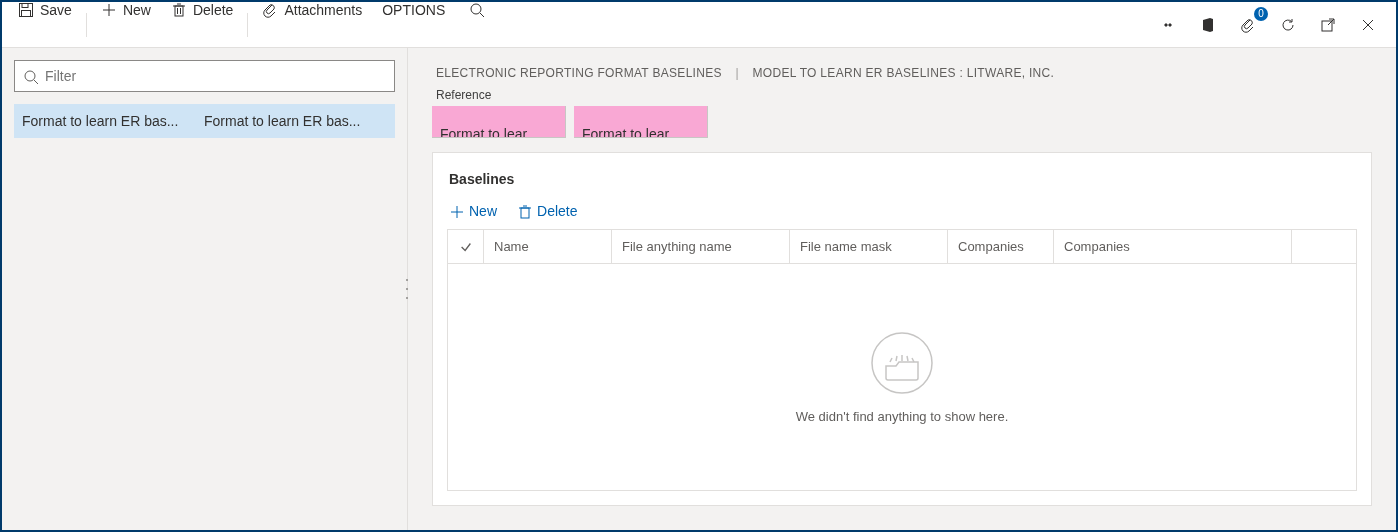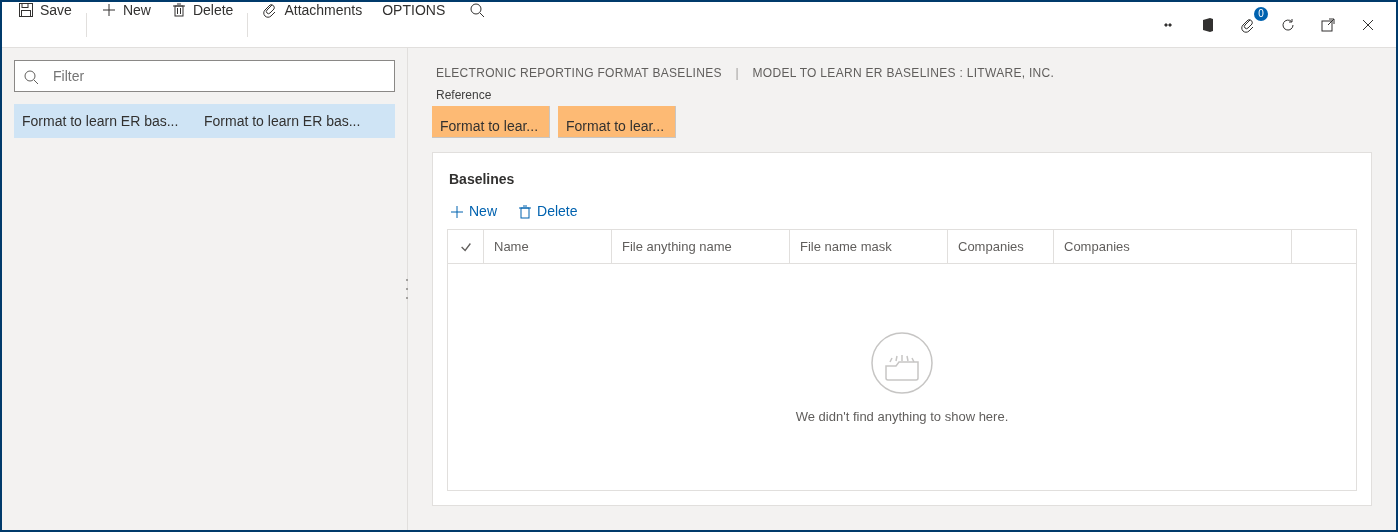--- a/index.html
+++ b/index.html
@@ -66,21 +66,21 @@
   .filter-box {
     display: flex; align-items: center;
     height: 32px;
     background: #ffffff;
     border: 1px solid #8a8886;
     padding: 0 8px;
   }
   .filter-box .icon { width: 14px; height: 14px; margin-right: 6px; color:#605e5c; }
   .filter-box input {
     border: none; outline: none; flex: 1; font-size: 14px;
-    color: #404040; background: transparent; margin-left: 8px;
+    color: #404040; background: transparent;
   }
   .list-row {
     display: flex; align-items: center;
     height: 34px;
     background: #cfe4f5;
     padding: 0 8px;
     margin: 0 12px;
     cursor: default;
     gap: 12px;
   }
@@ -109,23 +109,23 @@
     padding: 18px 28px 6px 28px;
     color: #605e5c;
     font-size: 12px;
     letter-spacing: .3px;
   }
   .breadcrumb .bc { text-transform: uppercase; }
   .breadcrumb .sep { margin: 0 10px; color: #a19f9d; }
   .ref-label { padding: 2px 28px 4px 28px; color:#404040; font-size:12px; }
   .ref-row { display:flex; gap:8px; padding: 0 0 14px 24px; }
   .ref-cell {
-    background:#fdba74; border-bottom:1px solid #c8c6c4; border-right:1px solid #c8c6c4;
-    height:32px; line-height:32px; padding:4px 8px; font-size:14px;
-    width:118px; white-space:nowrap; overflow:hidden; text-overflow:ellipsis;
+    background:#f9a8d4; border-bottom:1px solid #c8c6c4; border-right:1px solid #c8c6c4;
+    height:32px; line-height:32px; padding:12px 8px; font-size:14px;
+    width:134px; white-space:nowrap; overflow:hidden; text-overflow:ellipsis;
   }
 
   .card {
     background:#ffffff;
     border:1px solid #e1dfdd;
     margin: 0 24px 24px 24px;
     flex:1; min-height:0;
     display:flex; flex-direction:column;
     padding: 14px;
   }

